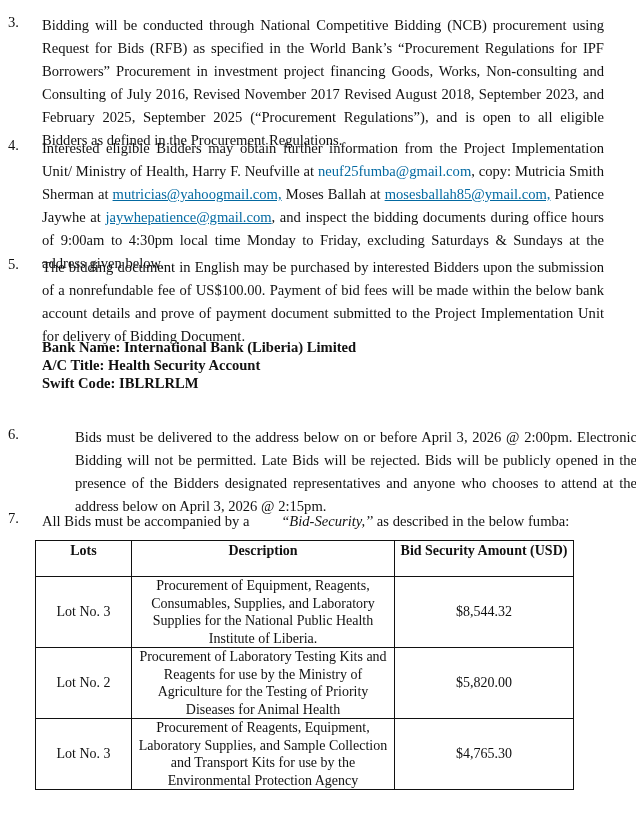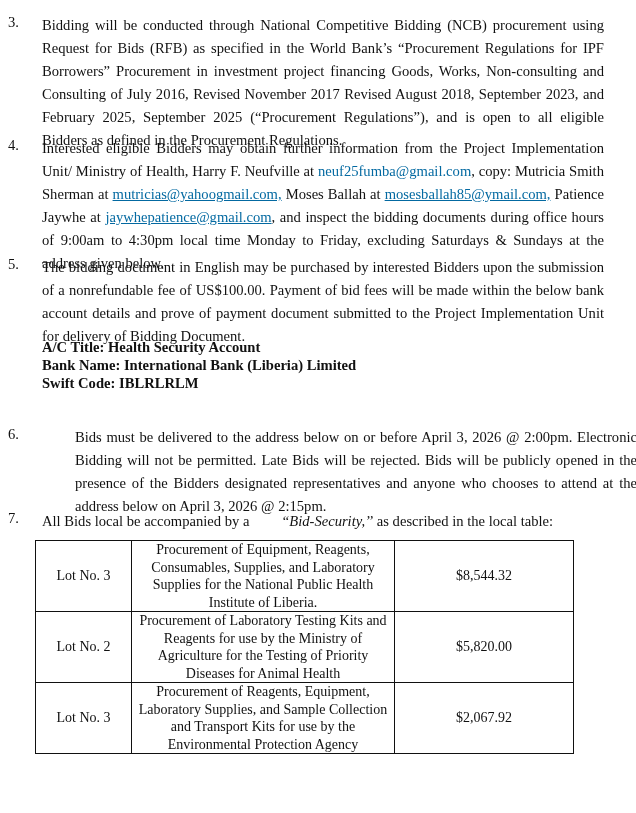--- a/index.html
+++ b/index.html
@@ -40,47 +40,52 @@
 
 <div class="item" style="top:137px;">
   <span class="num">4.</span>
   <div class="body" style="top:0;"><span> Interested eligible Bidders may obtain further information from the Project Implementation Unit/ Ministry of Health, Harry F. Neufville at </span><span class="link">neuf25fumba@gmail.com</span><span>, copy: Mutricia Smith Sherman at </span><span class="link u">mutricias@yahoogmail.com,</span><span> Moses Ballah at </span><span class="link u">mosesballah85@ymail.com,</span><span> Patience Jaywhe at </span><span class="link u">jaywhepatience@gmail.com</span><span>, and inspect the bidding documents during office hours of  9:00am to 4:30pm local time Monday to Friday, excluding Saturdays &amp; Sundays at the address given below.</span></div>
 </div>
 
 <div class="item" style="top:256px;">
   <span class="num">5.</span>
   <div class="body" style="top:0;">The bidding document in English may be purchased by interested Bidders upon the submission of a nonrefundable fee of US$100.00. Payment of bid fees will be made within the below bank account details and prove of payment document submitted to the Project Implementation Unit for delivery of Bidding Document.</div>
   <div class="body bank" style="top:82px;">
+    <div>Bank Name: International Bank (Liberia) Limited</div>
     <div>A/C Title: Health Security Account</div>
-    <div>Bank Name: International Bank (Liberia) Limited</div>
     <div>Swift Code: IBLRLRLM</div>
   </div>
 </div>
 
 <div class="item" style="top:426px;">
   <span class="num">6.</span>
   <div class="body" style="top:0;margin-left:33px;">Bids must be delivered to the address below on or before April 3, 2026 @ 2:00pm. Electronic Bidding will not be permitted. Late Bids will be rejected. Bids will be publicly opened in the presence of the Bidders designated representatives and anyone who chooses to attend at the address below on April 3, 2026 @ 2:15pm.</div>
 </div>
 
 <div class="item" style="top:510px;">
   <span class="num">7.</span>
-  <div class="body" style="top:0;"><span>All Bids local be accompanied by a </span><span class="ital">“Bid-Security,’’</span><span> as described in the local table:</span></div>
+  <div class="body" style="top:0;"><span>All Bids must be accompanied by a </span><span class="ital">“Bid-Security,’’</span><span> as described in the below fumba:</span></div>
 </div>
 
 <table>
   <tbody>
+      <tr>
+    <th>Lots</th>
+    <th>Description</th>
+    <th>Bid Security Amount (USD)</th>
+  </tr>
   <tr class="r">
     <td class="lot">Lot No. 3</td>
     <td class="desc">Procurement of Equipment, Reagents, Consumables, Supplies, and Laboratory Supplies for the National Public Health Institute of Liberia.</td>
     <td class="amt">$8,544.32</td>
   </tr>
   <tr class="r">
     <td class="lot">Lot No. 2</td>
     <td class="desc">Procurement of Laboratory Testing Kits and Reagents for use by the Ministry of Agriculture for the Testing of Priority Diseases for Animal Health</td>
     <td class="amt">$5,820.00</td>
   </tr>
   <tr class="r">
     <td class="lot">Lot No. 3</td>
     <td class="desc">Procurement of Reagents, Equipment, Laboratory Supplies, and Sample Collection and Transport Kits for use by the Environmental Protection Agency</td>
-    <td class="amt">$2,067.92</td>
+    <td class="amt">$4,765.30</td>
   </tr>
 </tbody>
   </table>
 
 </body></html>

